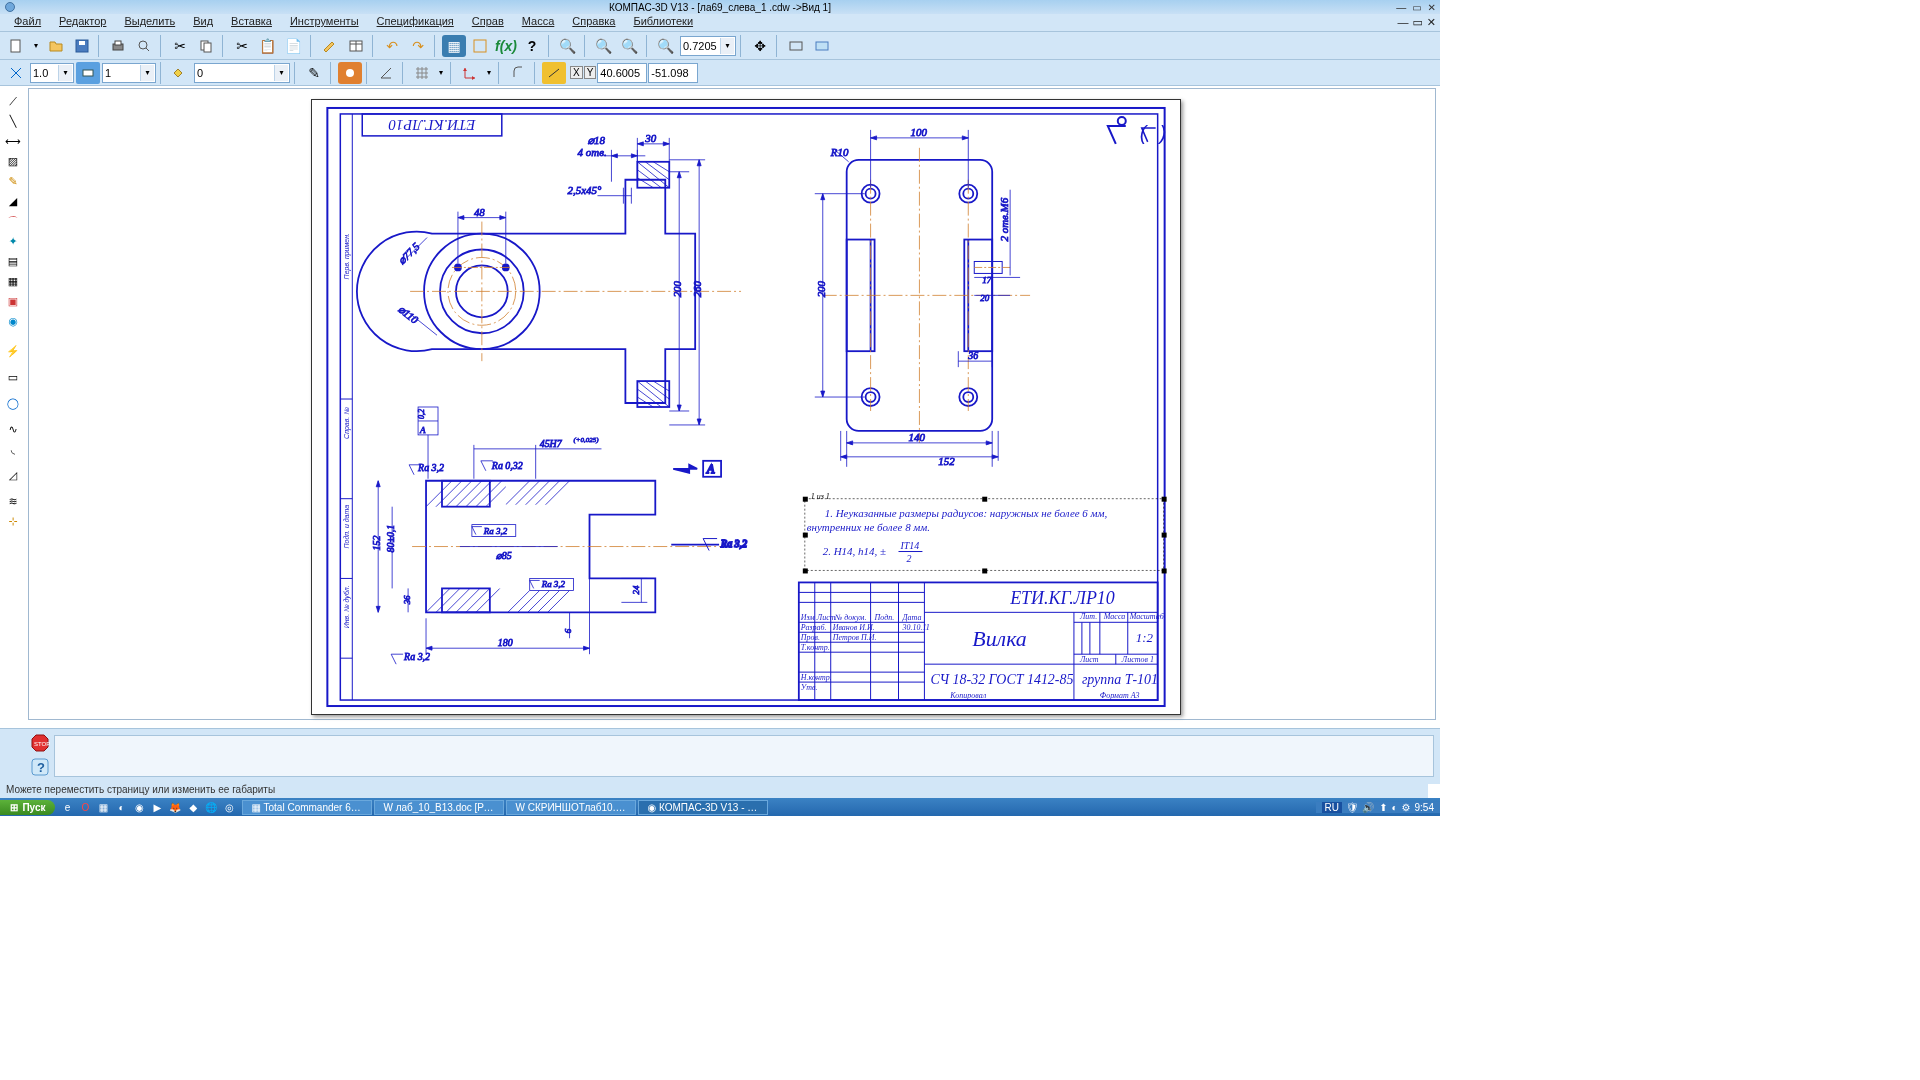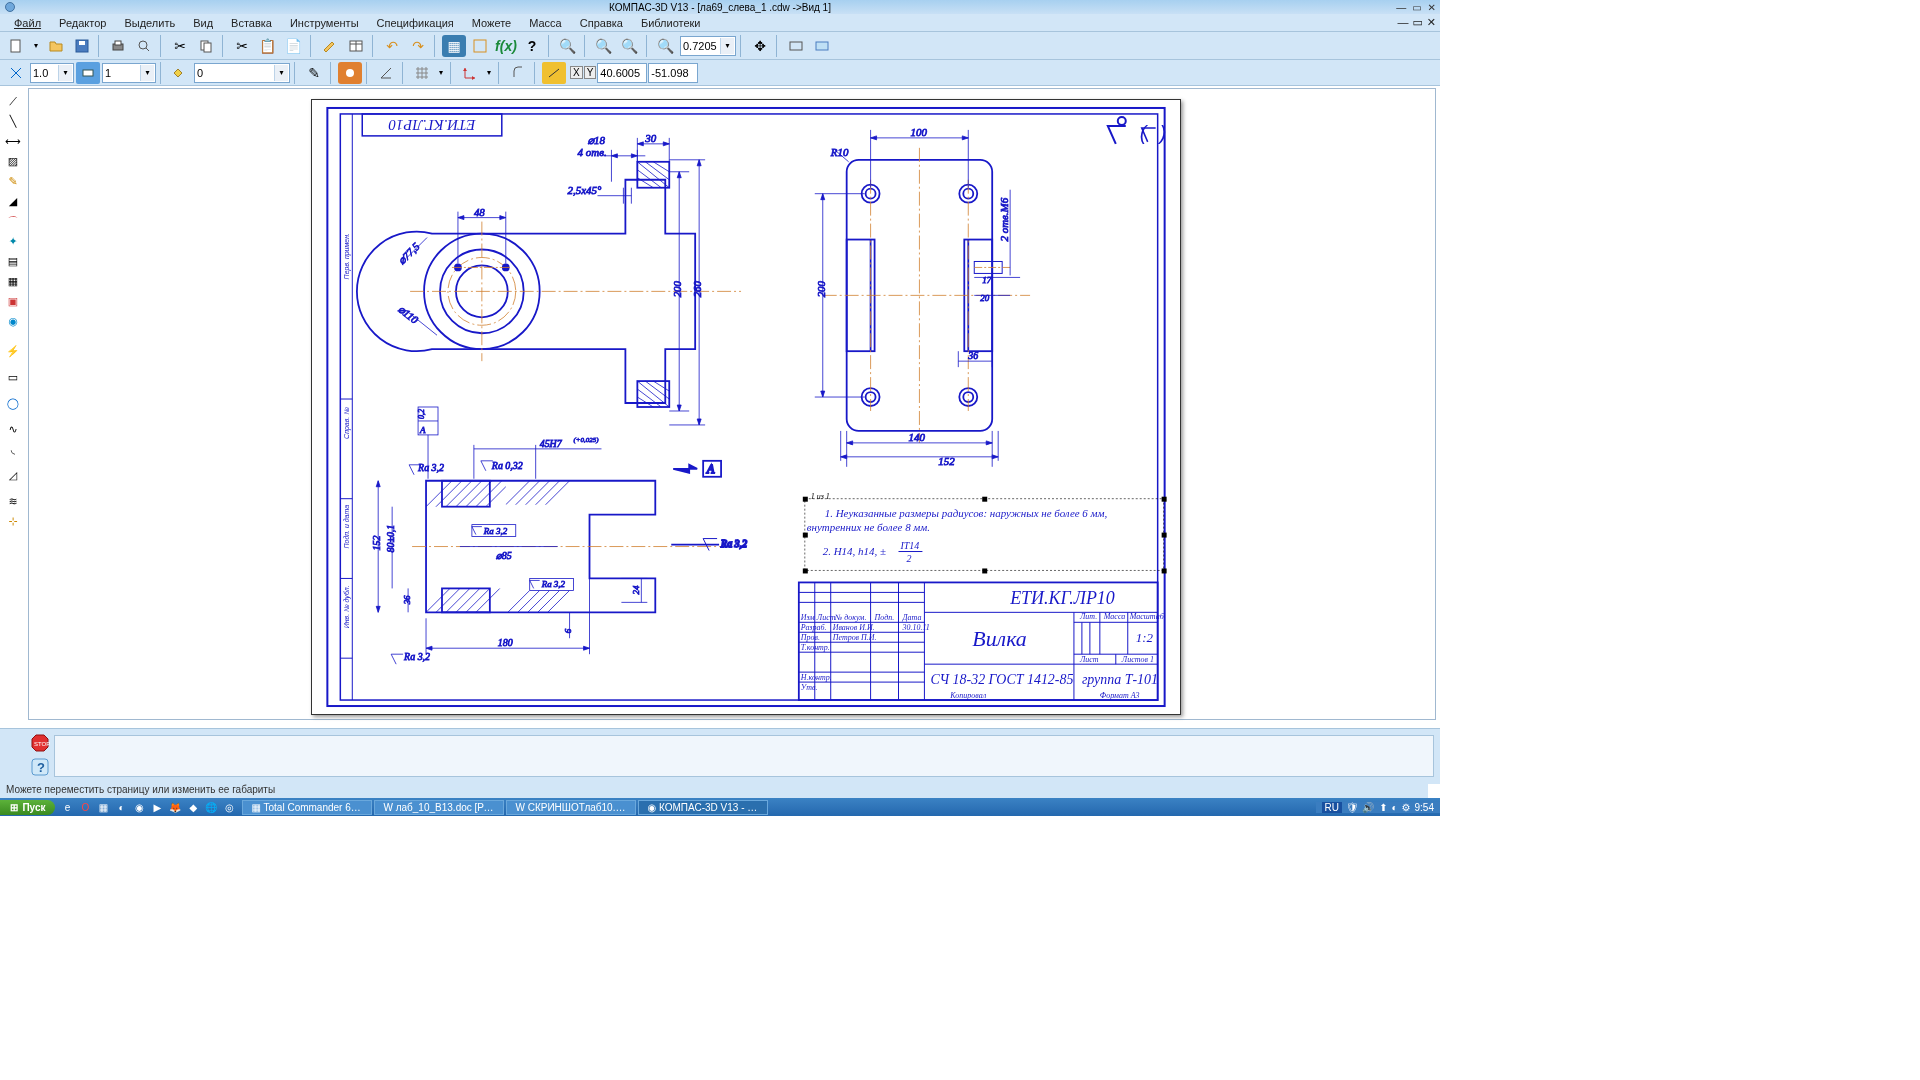--- a/index.html
+++ b/index.html
@@ -1,21 +1,21 @@
 <!DOCTYPE html>
 <html><head>
 <meta charset="utf-8">
 <style>
 * { margin:0; padding:0; box-sizing:border-box; }
 body { font-family: Tahoma, sans-serif; font-size:11px; background:#fff; width:1440px; height:816px; overflow:hidden; position:relative; }
 .titlebar { height:14px; background:linear-gradient(#a7d0f0,#c8e0f5); display:flex; align-items:center; justify-content:center; position:relative; font-size:10px; }
 .titlebar .icon { position:absolute; left:4px; top:1px; width:12px; height:12px; }
 .winctl { position:absolute; right:4px; top:2px; display:flex; gap:6px; font-size:10px; color:#333; }
 .winctl span { cursor:pointer; }
-.menubar { height:18px; background:#d2e6f7; display:flex; align-items:center; padding:0 6px; gap:2px; font-size:11px; color:#222; border-bottom:1px solid #a7c4dc; position:relative;}
+.menubar { height:18px; background:#d2e6f7; display:flex; align-items:flex-start; padding:0 6px; gap:2px; font-size:11px; color:#222; border-bottom:1px solid #a7c4dc; position:relative;text-decoration:underline;}
 .menubar .item { padding:1px 8px; cursor:pointer; }
 .menubar .winctl2 { position:absolute; right:4px; top:2px; display:flex; gap:4px; }
 .toolbar { height:28px; background:#d2e6f7; display:flex; align-items:center; padding:0 4px; gap:2px; border-bottom:1px solid #a7c4dc;}
 .tb { width:24px; height:22px; display:flex; align-items:center; justify-content:center; border:1px solid transparent; border-radius:2px; font-size:14px;}
 .tb svg { width:16px; height:16px; }
 .sep { width:4px; height:22px; border-left:1px solid #8fb4d4; margin:0 2px;}
 .combo { height:20px; border:1px solid #7aa6cf; background:#fff; font-size:11px; padding:0 2px; display:flex; align-items:center; position:relative;}
 .combo .dd { position:absolute; right:1px; top:1px; width:14px; height:16px; background:#eaf0f7; border-left:1px solid #bcd3e8; display:flex; align-items:center; justify-content:center; font-size:8px;}
 .toolbar2 { height:26px; background:#d2e6f7; display:flex; align-items:center; padding:0 4px; gap:2px; border-bottom:1px solid #a7c4dc;}
 .lefttools { position:absolute; left:4px; top:92px; width:20px; display:flex; flex-direction:column; gap:2px;}
@@ -55,21 +55,21 @@
 </div>
 
 <div class="menubar">
   <span class="item"><u>Файл</u></span>
   <span class="item">Редактор</span>
   <span class="item">Выделить</span>
   <span class="item">Вид</span>
   <span class="item">Вставка</span>
   <span class="item">Инструменты</span>
   <span class="item">Спецификация</span>
-  <span class="item">Можете</span>
+  <span class="item">Справ</span>
   <span class="item">Масса</span>
   <span class="item">Справка</span>
   <span class="item">Библиотеки</span>
   <div class="winctl2">
     <span>—</span>
     <span>▭</span>
     <span>✕</span>
   </div>
 </div>
 

